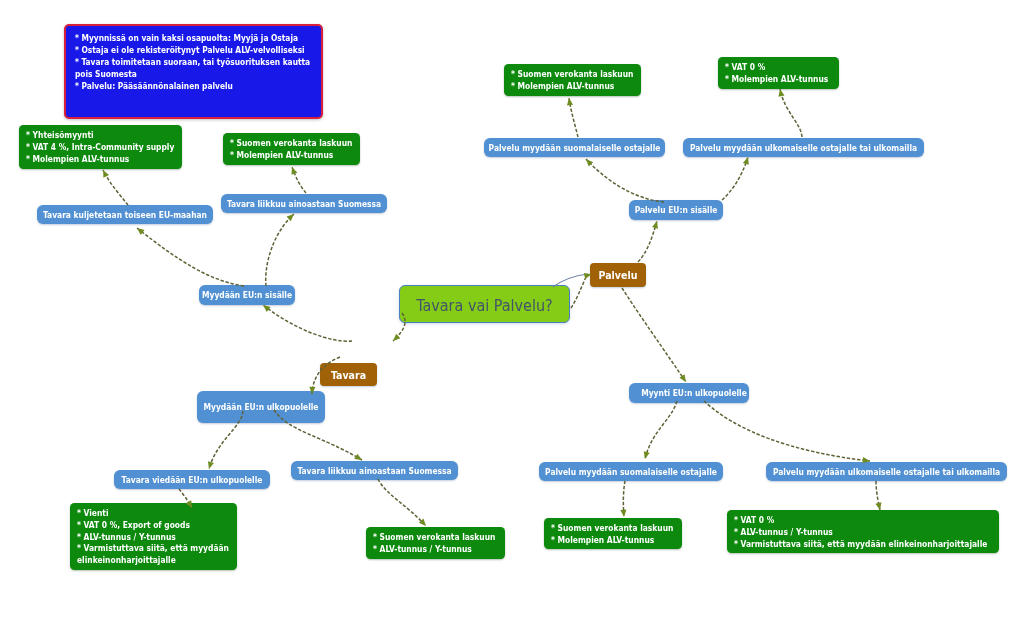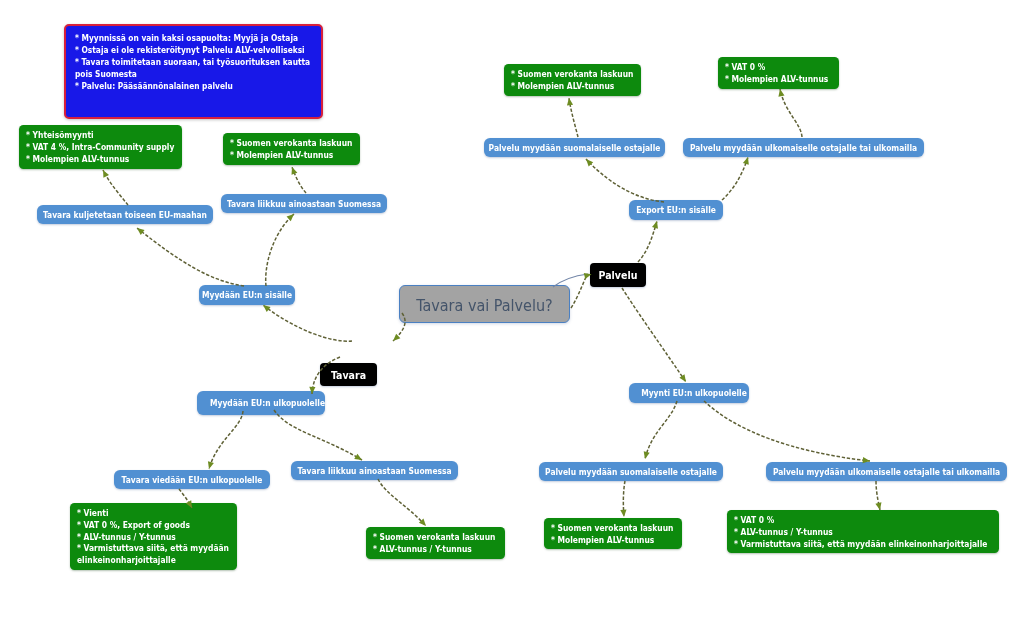--- a/index.html
+++ b/index.html
@@ -10,35 +10,35 @@
 
   .node{position:absolute;box-sizing:border-box;z-index:2;transform:translateZ(0);}
 
   
   .node.blue{background:#5190d2;border-radius:6px;color:#ffffff;
         font-size:8.4px;font-weight:700;
         display:flex;align-items:center;justify-content:center;
         white-space:nowrap;
         box-shadow:0 1px 2px rgba(60,90,140,0.30);}
   
-  .node.blue_big{background:#000000;border-radius:4px;color:#ffffff;
+  .node.blue_big{background:#a16207;border-radius:4px;color:#ffffff;
         font-size:10.5px;font-weight:700;
         display:flex;align-items:center;justify-content:center;
         white-space:nowrap;
         box-shadow:0 1px 2px rgba(60,90,140,0.30);}
 
   
   .node.green{background:#0d8a0d;border-radius:4.5px;color:#ffffff;
          font-size:8.4px;font-weight:700;line-height:11.8px;
          padding:5px 7px 4px 7px;
          box-shadow:0 1px 2px rgba(40,80,40,0.35);}
   .node.green .ln{display:block;}
 
   
-  .node.root{background:#a3a3a3;border:1.9px solid #4a80c2;border-radius:6px;
+  .node.root{background:#84cc16;border:1.9px solid #4a80c2;border-radius:6px;
         color:#44546a;font-size:16px;font-weight:400;
         display:flex;align-items:center;justify-content:center;
         padding-top:2px;
         box-shadow:0 1px 3px rgba(70,100,150,0.25);}
 
   
   .node.note{background:#1818e8;border:2px solid #d8203c;border-radius:5px;
         color:#ffffff;font-size:8.3px;font-weight:700;line-height:11.95px;
         padding:7px 9px 4px 9px;
         box-shadow:0 1px 3px rgba(0,0,0,0.25);}
@@ -167,25 +167,25 @@
       </div>
       <div class="node blue" style="left: 539px; top: 462px; width: 184px; height: 19px;">
         <span>Palvelu myydään suomalaiselle ostajalle</span>
       </div>
       <div class="node blue" style="left: 766px; top: 462px; width: 241px; height: 19px;">
         <span>Palvelu myydään ulkomaiselle ostajalle tai ulkomailla</span>
       </div>
       <div class="node blue" style="left: 199px; top: 285px; width: 96px; height: 20px;">
         <span>Myydään EU:n sisälle</span>
       </div>
-      <div class="node blue" style="left: 197px; top: 391px; width: 128px; height: 24px; justify-content: flex-end;">
+      <div class="node blue" style="left: 197px; top: 391px; width: 128px; height: 32px;">
         <span>Myydään EU:n ulkopuolelle</span>
       </div>
       <div class="node blue" style="left: 629px; top: 200px; width: 94px; height: 20px;">
-        <span>Export EU:n sisälle</span>
+        <span>Palvelu EU:n sisälle</span>
       </div>
       <div class="node blue" style="left: 629px; top: 383px; width: 120px; height: 20px; padding-left: 10px;">
         <span>Myynti EU:n ulkopuolelle</span>
       </div>
       <div class="node blue_big" style="left: 320px; top: 341px; width: 57px; height: 23px; margin-top: 22px;">
         <span>Tavara</span>
       </div>
       <div class="node blue_big" style="left: 590px; top: 263px; width: 56px; height: 24px;">
         <span>Palvelu</span>
       </div>

